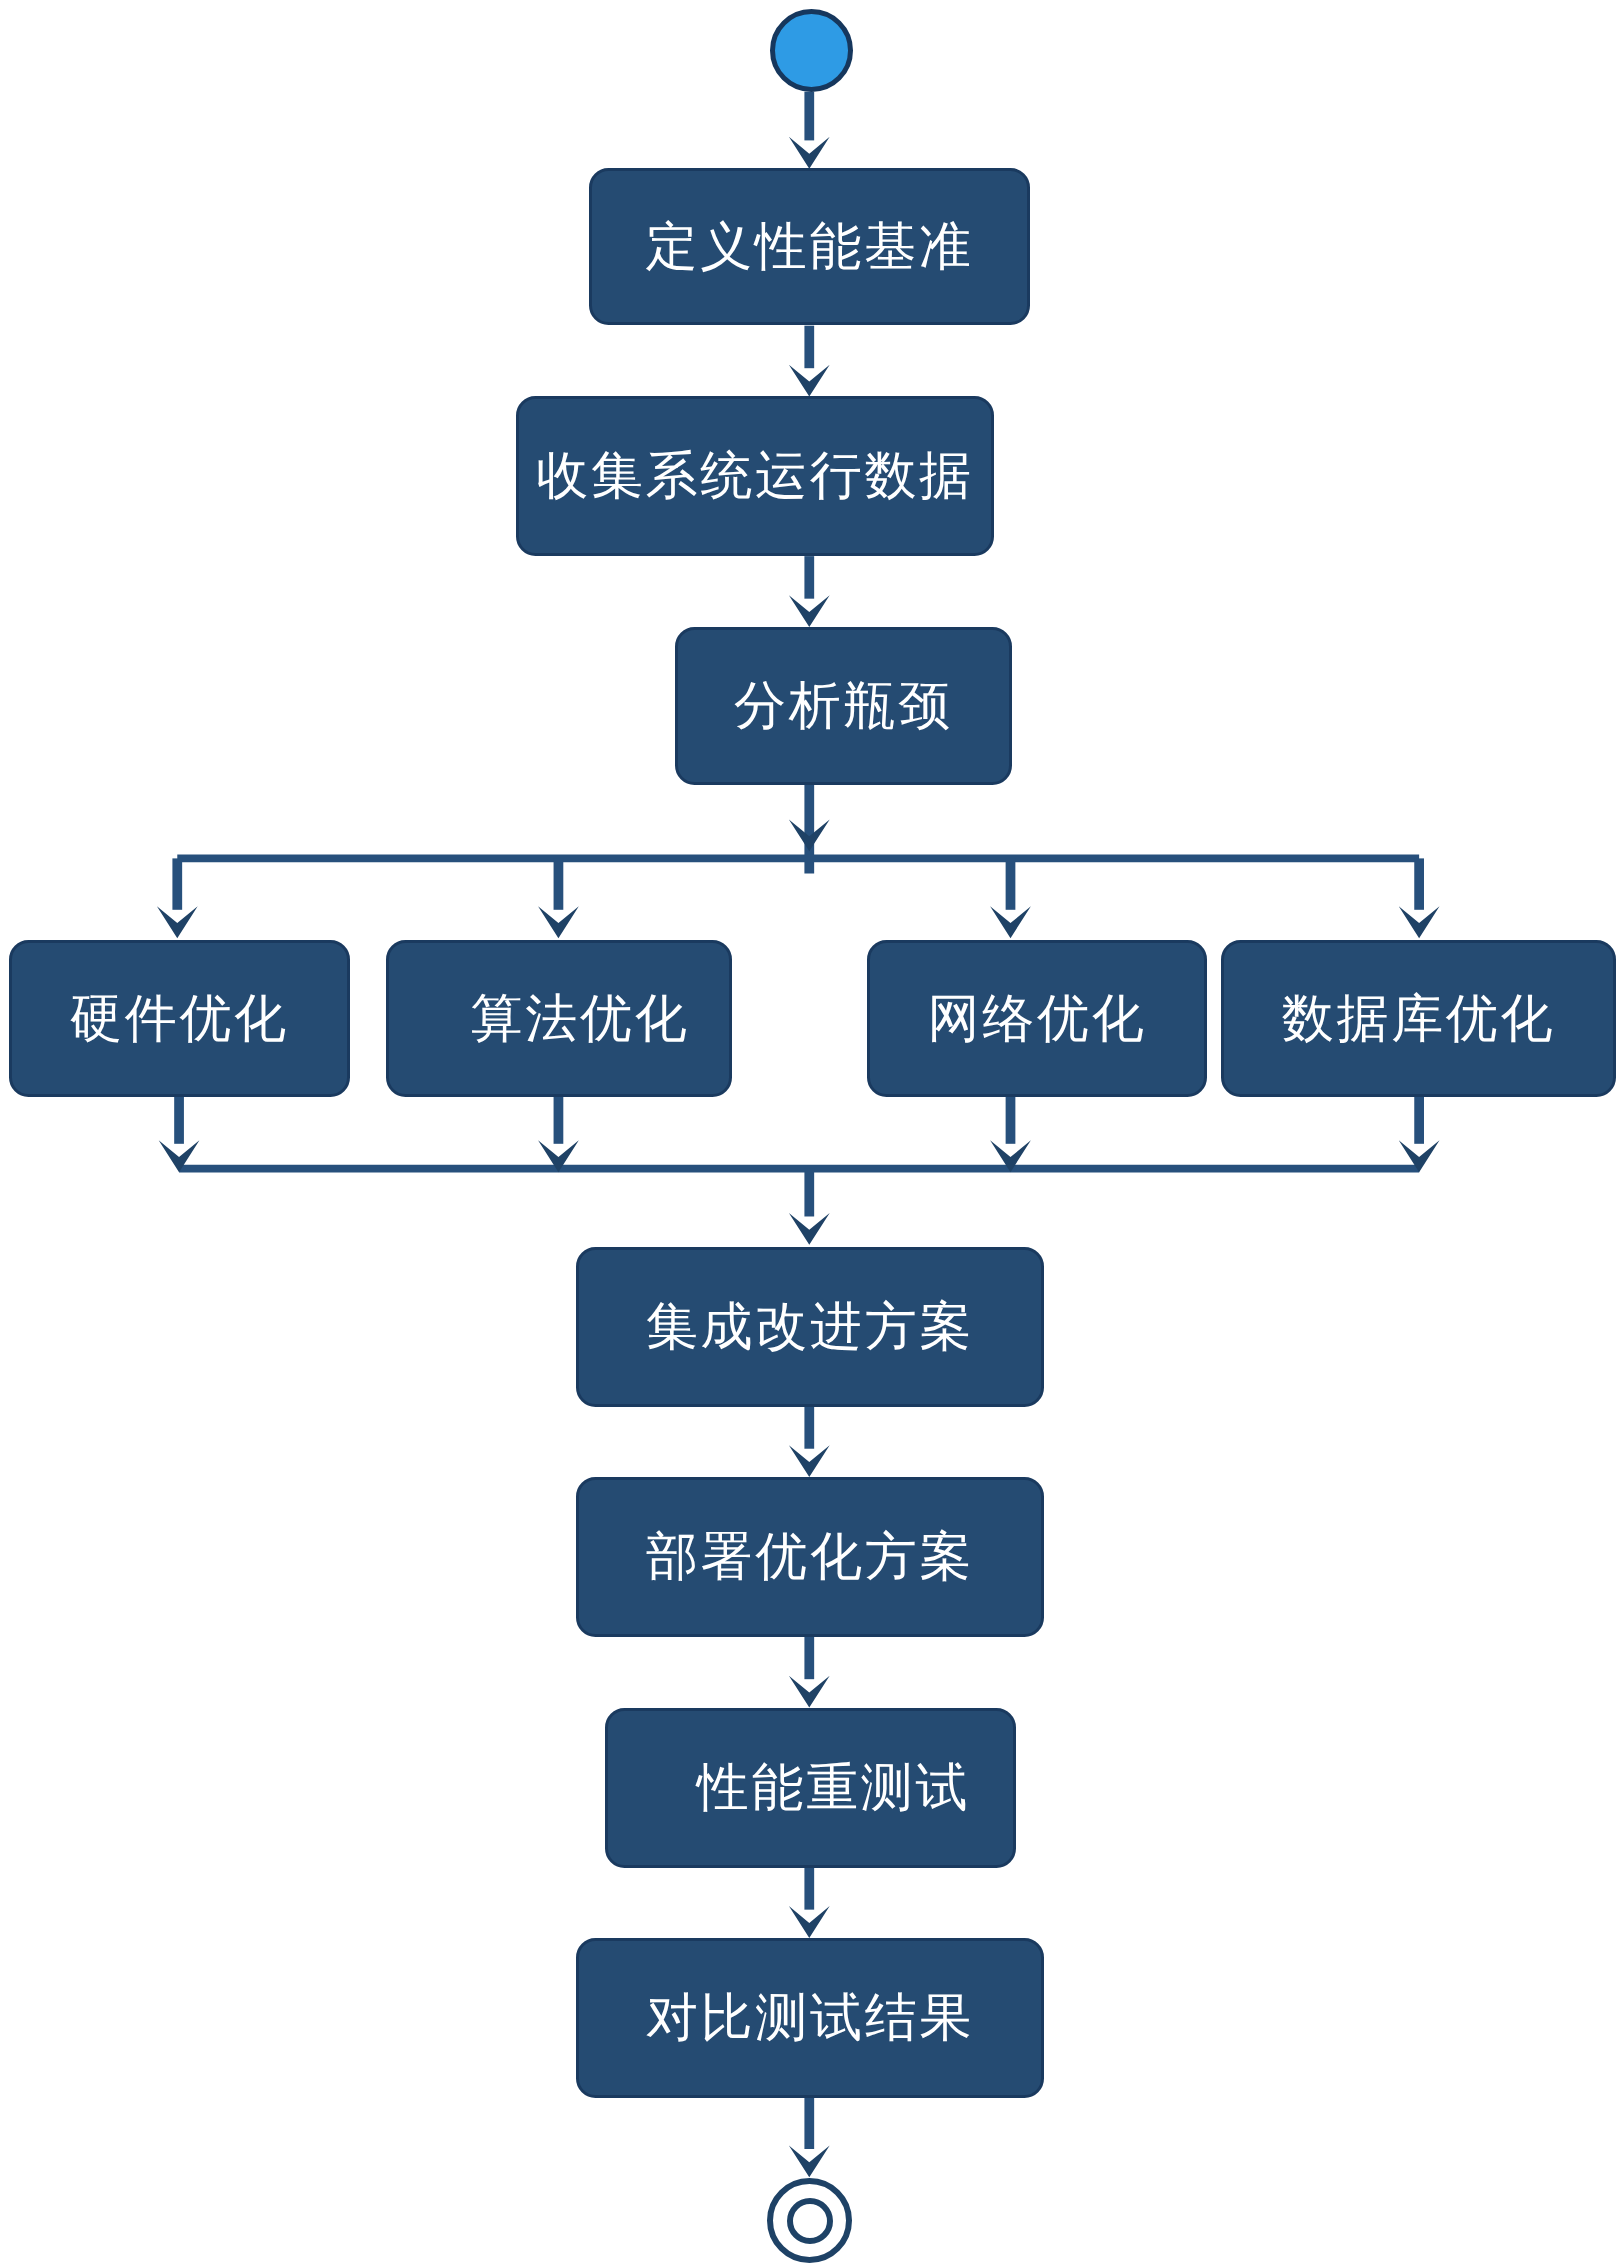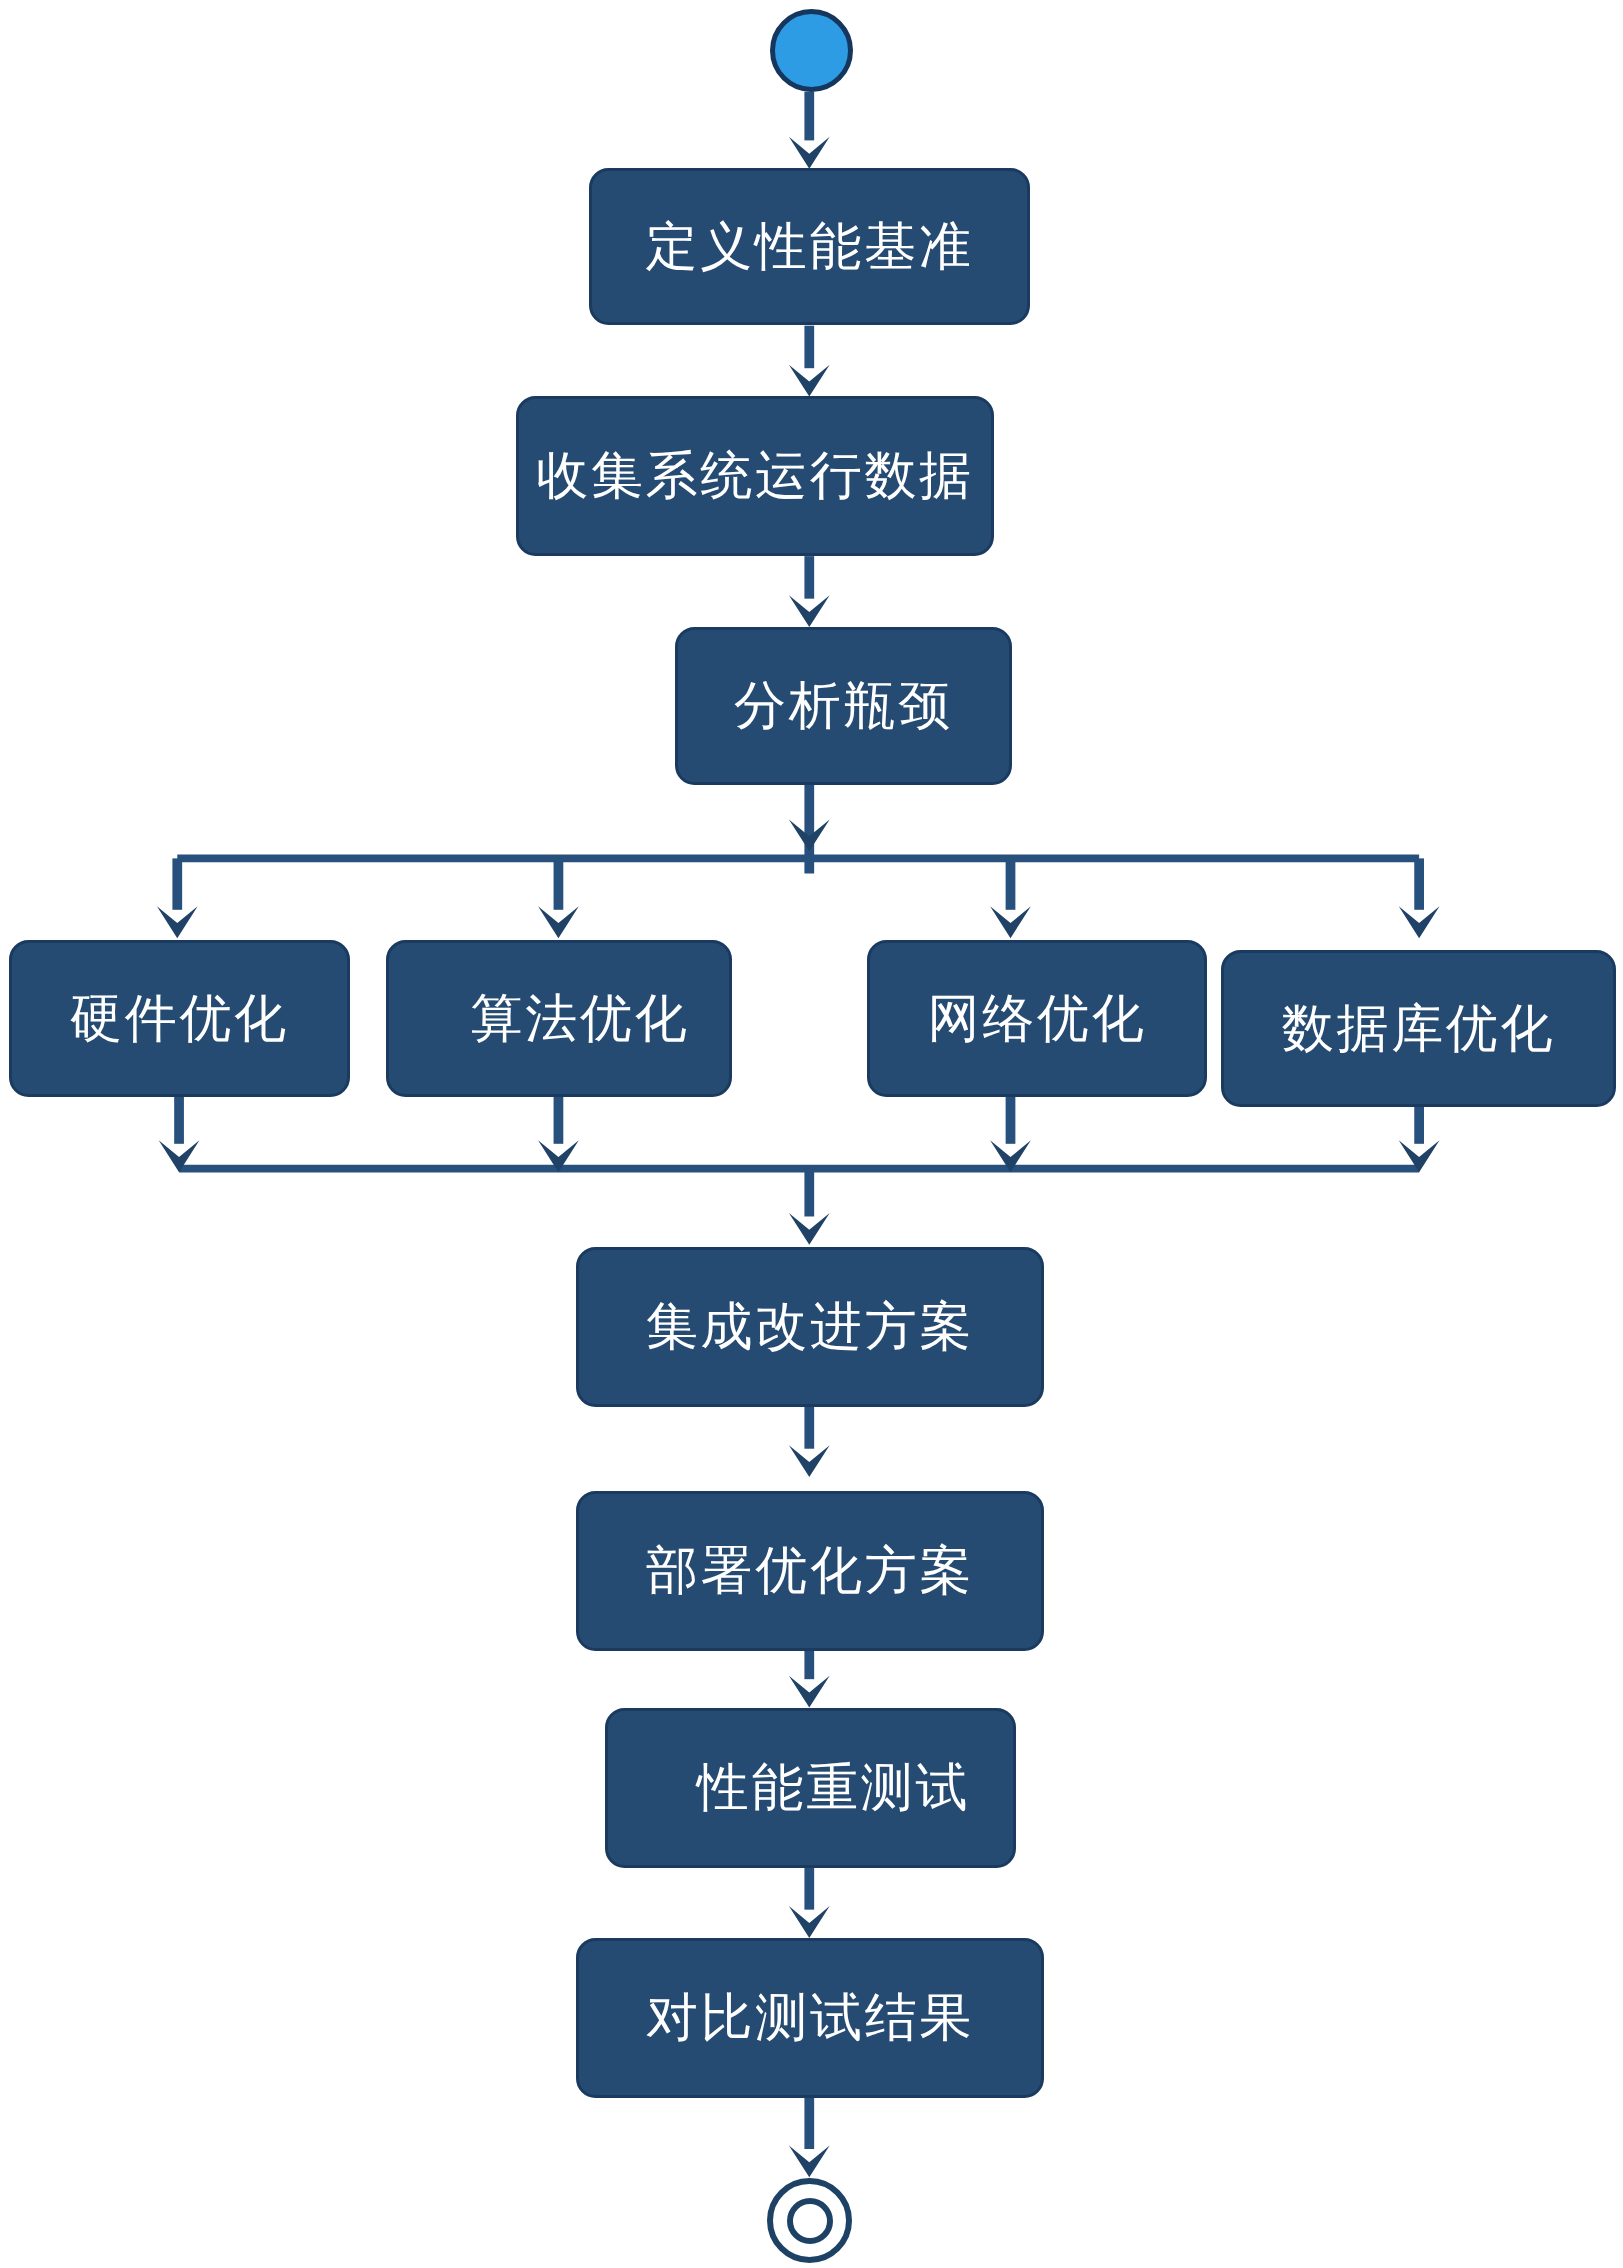--- a/index.html
+++ b/index.html
@@ -105,29 +105,29 @@
   </div>
 
   <div class="node" style="left:386px;top:940px;width:346px;height:157px;padding-left:42px;">
     <span>算法优化</span>
   </div>
 
   <div class="node" style="left:867px;top:940px;width:340px;height:157px;">
     <span>网络优化</span>
   </div>
 
-  <div class="node" style="left:1221px;top:940px;width:395px;height:157px;margin-top:10px;">
+  <div class="node" style="left:1221px;top:940px;width:395px;height:157px;">
     <span>数据库优化</span>
   </div>
 
   <div class="node" style="left:576px;top:1247px;width:468px;height:160px;">
     <span>集成改进方案</span>
   </div>
 
-  <div class="node" style="left:576px;top:1477px;width:468px;height:160px;margin-top:14px;">
+  <div class="node" style="left:576px;top:1477px;width:468px;height:160px;">
     <span>部署优化方案</span>
   </div>
 
   <div class="node" style="left:605px;top:1708px;width:411px;height:160px;padding-left:46px;">
     <span>性能重测试</span>
   </div>
 
   <div class="node" style="left:576px;top:1938px;width:468px;height:160px;">
     <span>对比测试结果</span>
   </div>

